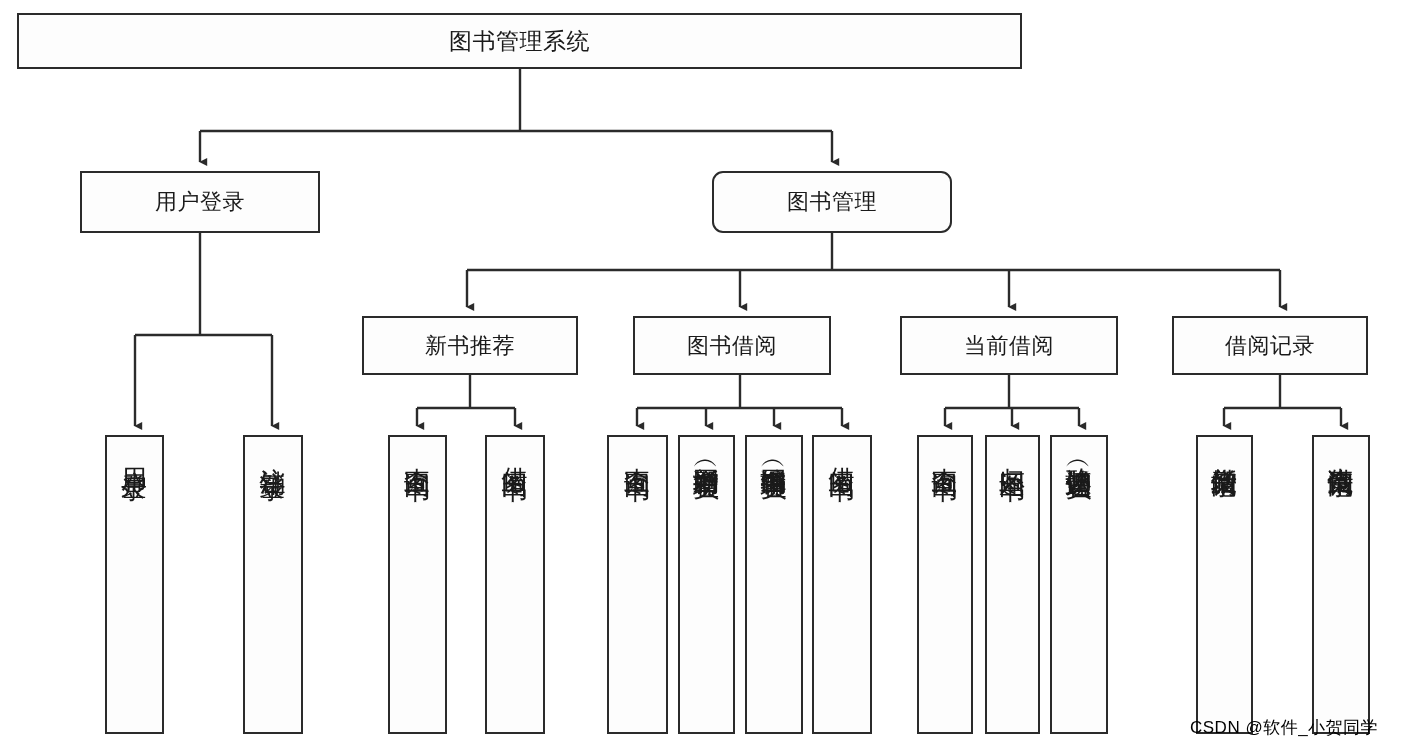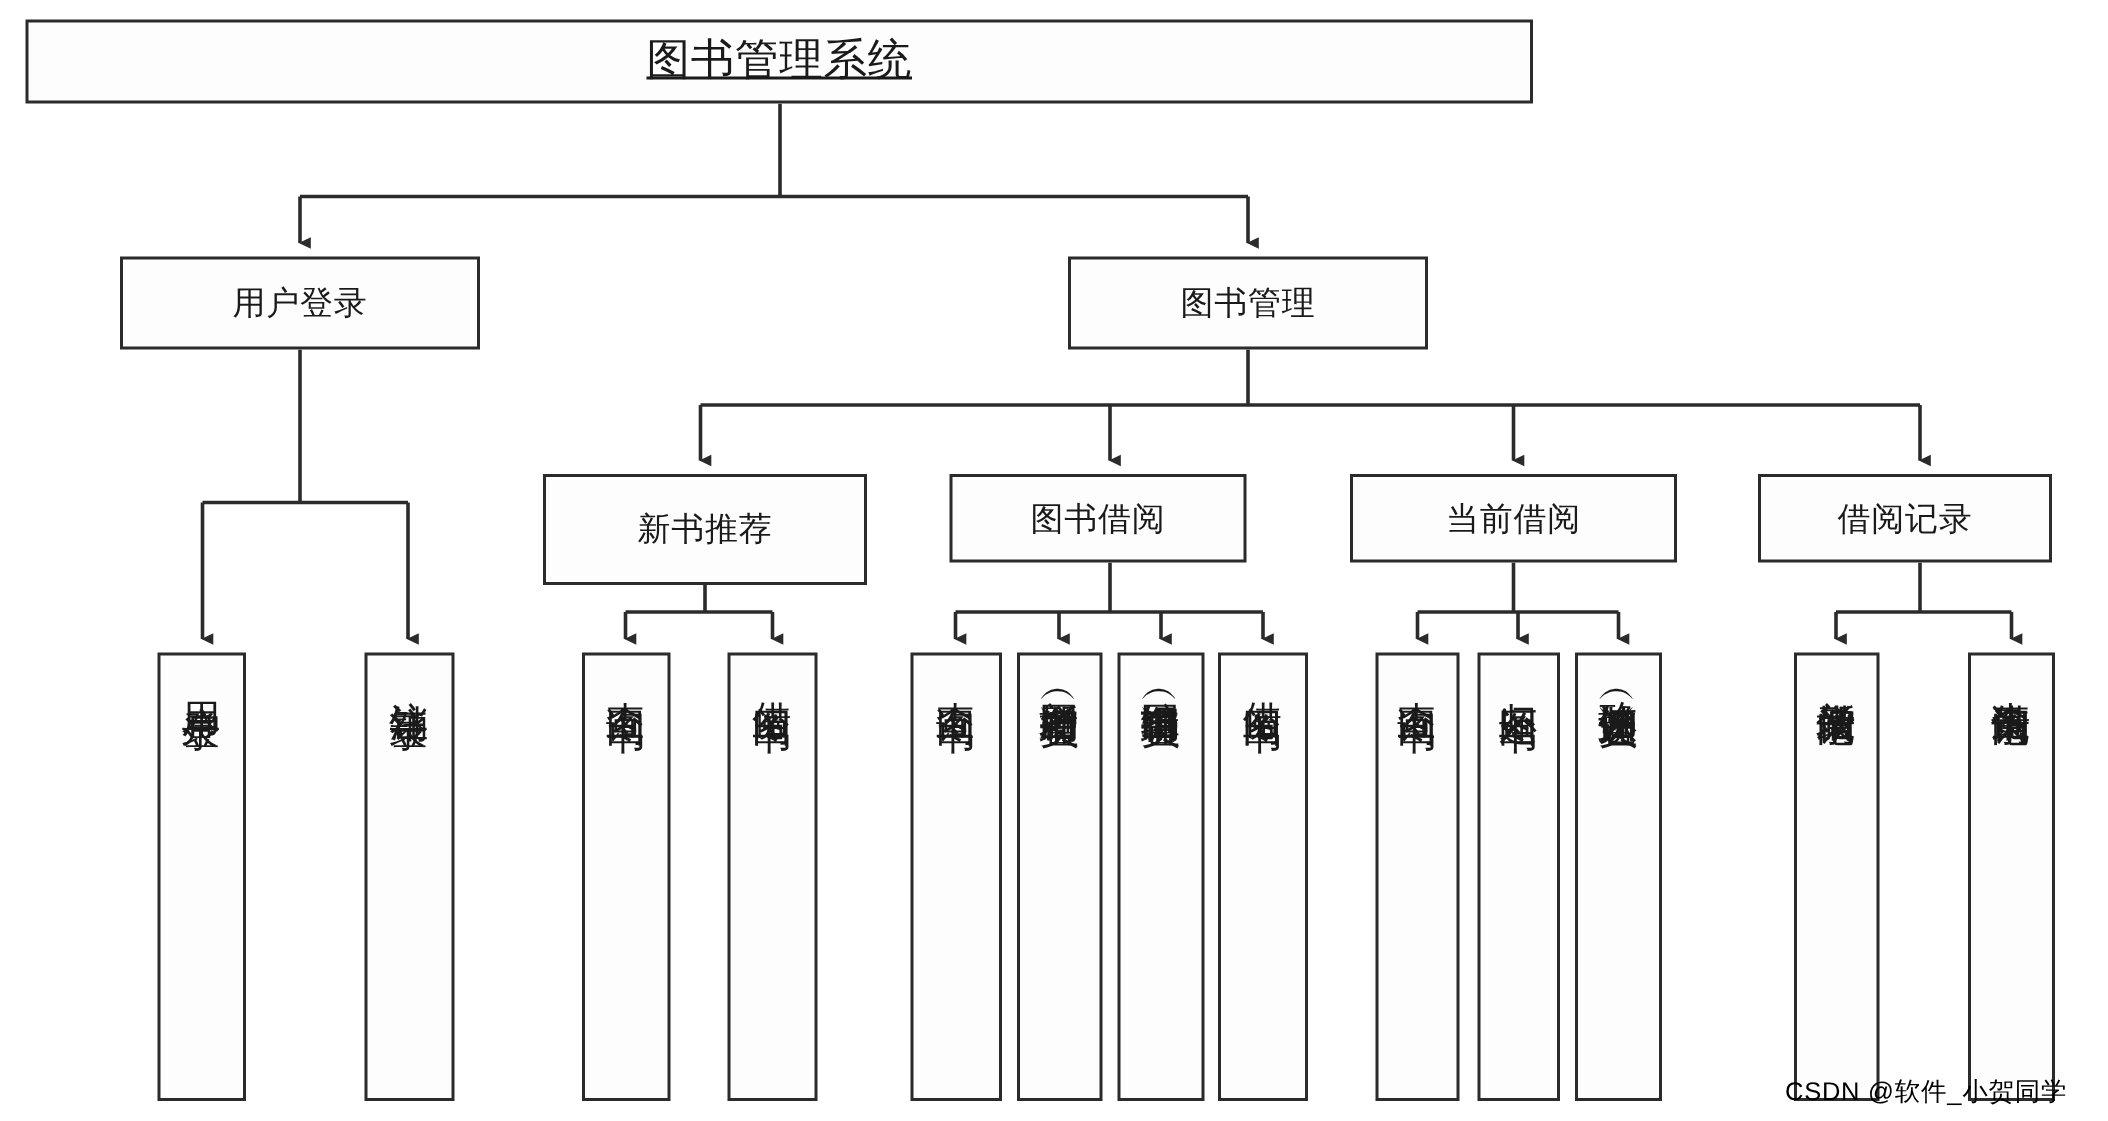--- a/index.html
+++ b/index.html
@@ -40,22 +40,21 @@
     text-align: center;
     line-height: 1.15;
     letter-spacing: 0.5px;
   }
   
   .node.horiz .lbl {
     font-size: 22px;
     writing-mode: horizontal-tb;
   }
   .node.root .lbl {
-    font-size: 29px;
-    text-decoration: underline;
+    font-size: 23px;
   }
   
   .node.vert {
     align-items: flex-start;
     justify-content: center;
     padding-top: 10px;
   }
   .node.vert .lbl {
     writing-mode: vertical-rl;
     text-orientation: upright;
@@ -131,25 +130,25 @@
     </g>
   </svg>
 
   <div class="node horiz root" style="left:17px; top:13px; width:1005px; height:56px;">
     <span class="lbl">图书管理系统</span>
   </div>
 
   <div class="node horiz" style="left:80px; top:171px; width:240px; height:62px;">
     <span class="lbl">用户登录</span>
   </div>
-  <div class="node horiz" style="left:712px; top:171px; width:240px; height:62px;">
+  <div class="node horiz" style="left:712px; top:171px; width:240px; height:62px;border-radius:11px;">
     <span class="lbl">图书管理</span>
   </div>
 
-  <div class="node horiz" style="left:362px; top:316px; width:216px; height:74px;">
+  <div class="node horiz" style="left:362px; top:316px; width:216px; height:59px;">
     <span class="lbl">新书推荐</span>
   </div>
   <div class="node horiz" style="left:633px; top:316px; width:198px; height:59px;">
     <span class="lbl">图书借阅</span>
   </div>
   <div class="node horiz" style="left:900px; top:316px; width:218px; height:59px;">
     <span class="lbl">当前借阅</span>
   </div>
   <div class="node horiz" style="left:1172px; top:316px; width:196px; height:59px;">
     <span class="lbl">借阅记录</span>

